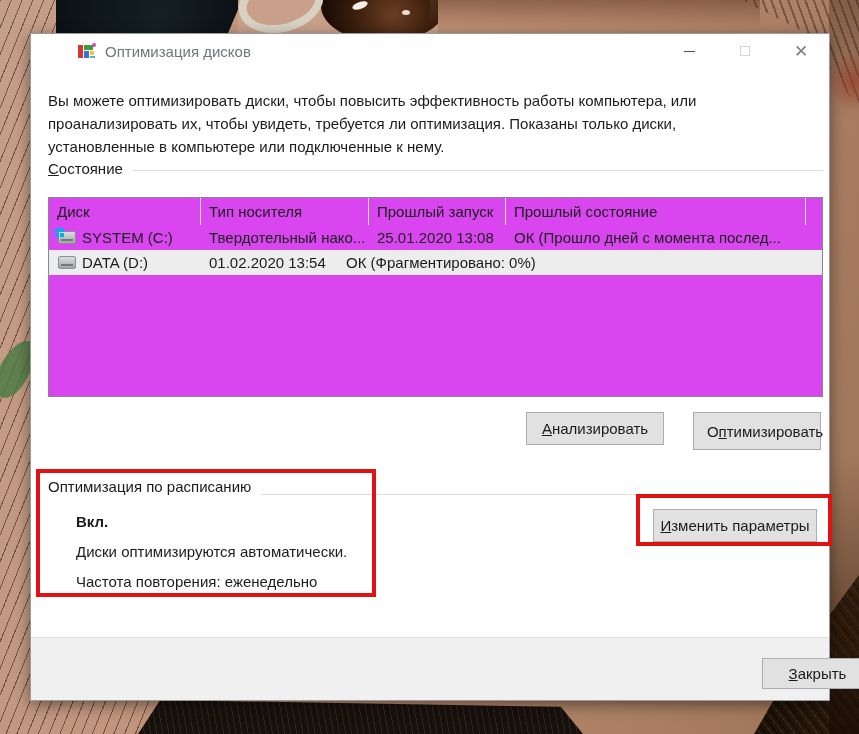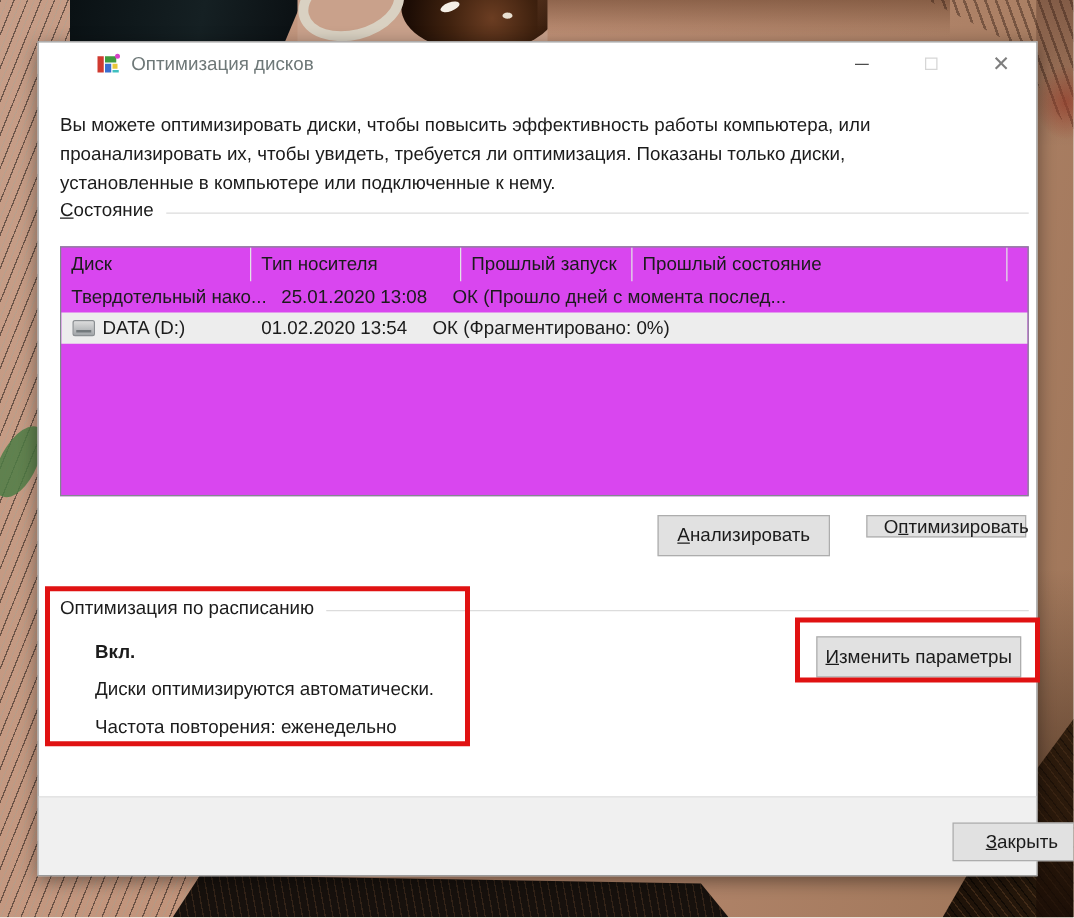--- a/index.html
+++ b/index.html
@@ -59,21 +59,21 @@
   .win-btn { width:56px; height:30px; display:flex; align-items:center; justify-content:center; cursor:default; }
   .glyph-min { width:11px; height:0; border-top:1px solid #4c4c4c; }
   .glyph-max { width:10px; height:10px; border:1px solid #d6d6d6; }
   .glyph-close { color:#7e7e7e; font-size:17px; line-height:1; }
 
   .intro { position:absolute; left:17px; top:55px; width:706px; line-height:23px; }
 
   .group-head { position:absolute; display:flex; align-items:center; }
   .group-head .rule { flex:1; height:1px; background:#dcdcdc; margin-left:10px; margin-top:3px; }
   .g-status { left:17px; top:126px; width:775px; }
-  .g-sched  { left:17px; top:444px; width:775px; }
+  .g-sched  { left:17px; top:444px; width:775px;align-items:flex-end; }
   .mn { text-decoration:underline; }
 
   .listview { position:absolute; left:17px; top:163px; width:775px; height:200px; border:1px solid #828790; background:#d946ef; overflow:hidden; }
   .lv-header { display:flex; height:27px; align-items:center; }
   .lv-col { height:27px; line-height:27px; padding-left:8px; border-right:1px solid #e2e3e5; overflow:hidden; white-space:nowrap; }
   .c1 { width:152px; } .c2 { width:168px; } .c3 { width:137px; } .c4 { width:300px; }
   .lv-row { display:flex; height:25px; align-items:center; }
   .lv-row .lv-cell { height:25px; line-height:25px; padding-left:8px; overflow:hidden; white-space:nowrap; }
   .lv-row.selected { background:#ededed; }
   .cell-drive { display:flex; align-items:center; }
@@ -83,21 +83,21 @@
   .win-flag { position:absolute; left:-4px; top:-4px; width:9px; height:9px;
     background:
       linear-gradient(#00adef,#00adef) 0 0/4px 4px no-repeat,
       linear-gradient(#00adef,#00adef) 5px 0/4px 4px no-repeat,
       linear-gradient(#00adef,#00adef) 0 5px/4px 4px no-repeat,
       linear-gradient(#00adef,#00adef) 5px 5px/4px 4px no-repeat; }
 
   .btn { position:absolute; background:#e1e1e1; border:1px solid #adadad; font-family:inherit; font-size:15px; color:#1b1b1b;
     display:flex; align-items:center; justify-content:center; cursor:default; }
   .btn-analyze { left:495px; top:378px; width:138px; height:33px; }
-  .btn-optimize { left:662px; top:378px; width:128px; height:18px;padding-left:16px; }
+  .btn-optimize { left:662px; top:378px; width:128px; height:38px;padding-left:16px; }
   .btn-change { left:622px; top:475px; width:164px; height:33px; }
   .btn-close { left:686px; top:624px; width:111px; height:31px;margin-left:45px; }
 
   .sched-state { position:absolute; left:45px; top:479px; font-weight:bold; }
   .sched-line1 { position:absolute; left:45px; top:509px; }
   .sched-line2 { position:absolute; left:45px; top:539px; }
 
   .footer { position:absolute; left:0; right:0; bottom:0; height:63px; background:#f0f0f0; border-top:1px solid #dfdfdf; }
 
   
@@ -159,20 +159,26 @@
     </div>
 
     <div class="listview">
       <div class="lv-header">
         <div class="lv-col c1">Диск</div>
         <div class="lv-col c2">Тип носителя</div>
         <div class="lv-col c3">Прошлый запуск</div>
         <div class="lv-col c4">Прошлый состояние</div>
       </div>
       <div class="lv-row">
+        <div class="lv-cell c1 cell-drive">
+          <span class="drive-icon">
+              <span class="win-flag"></span>
+            </span>
+          <span>SYSTEM (C:)</span>
+        </div>
         <div class="lv-cell c2">Твердотельный нако...</div>
         <div class="lv-cell c3">25.01.2020 13:08</div>
         <div class="lv-cell c4">ОК (Прошло дней с момента послед...</div>
       </div>
       <div class="lv-row selected">
         <div class="lv-cell c1 cell-drive">
           <span class="drive-icon"></span>
           <span>DATA (D:)</span>
         </div>
         <div class="lv-cell c3">01.02.2020 13:54</div>

